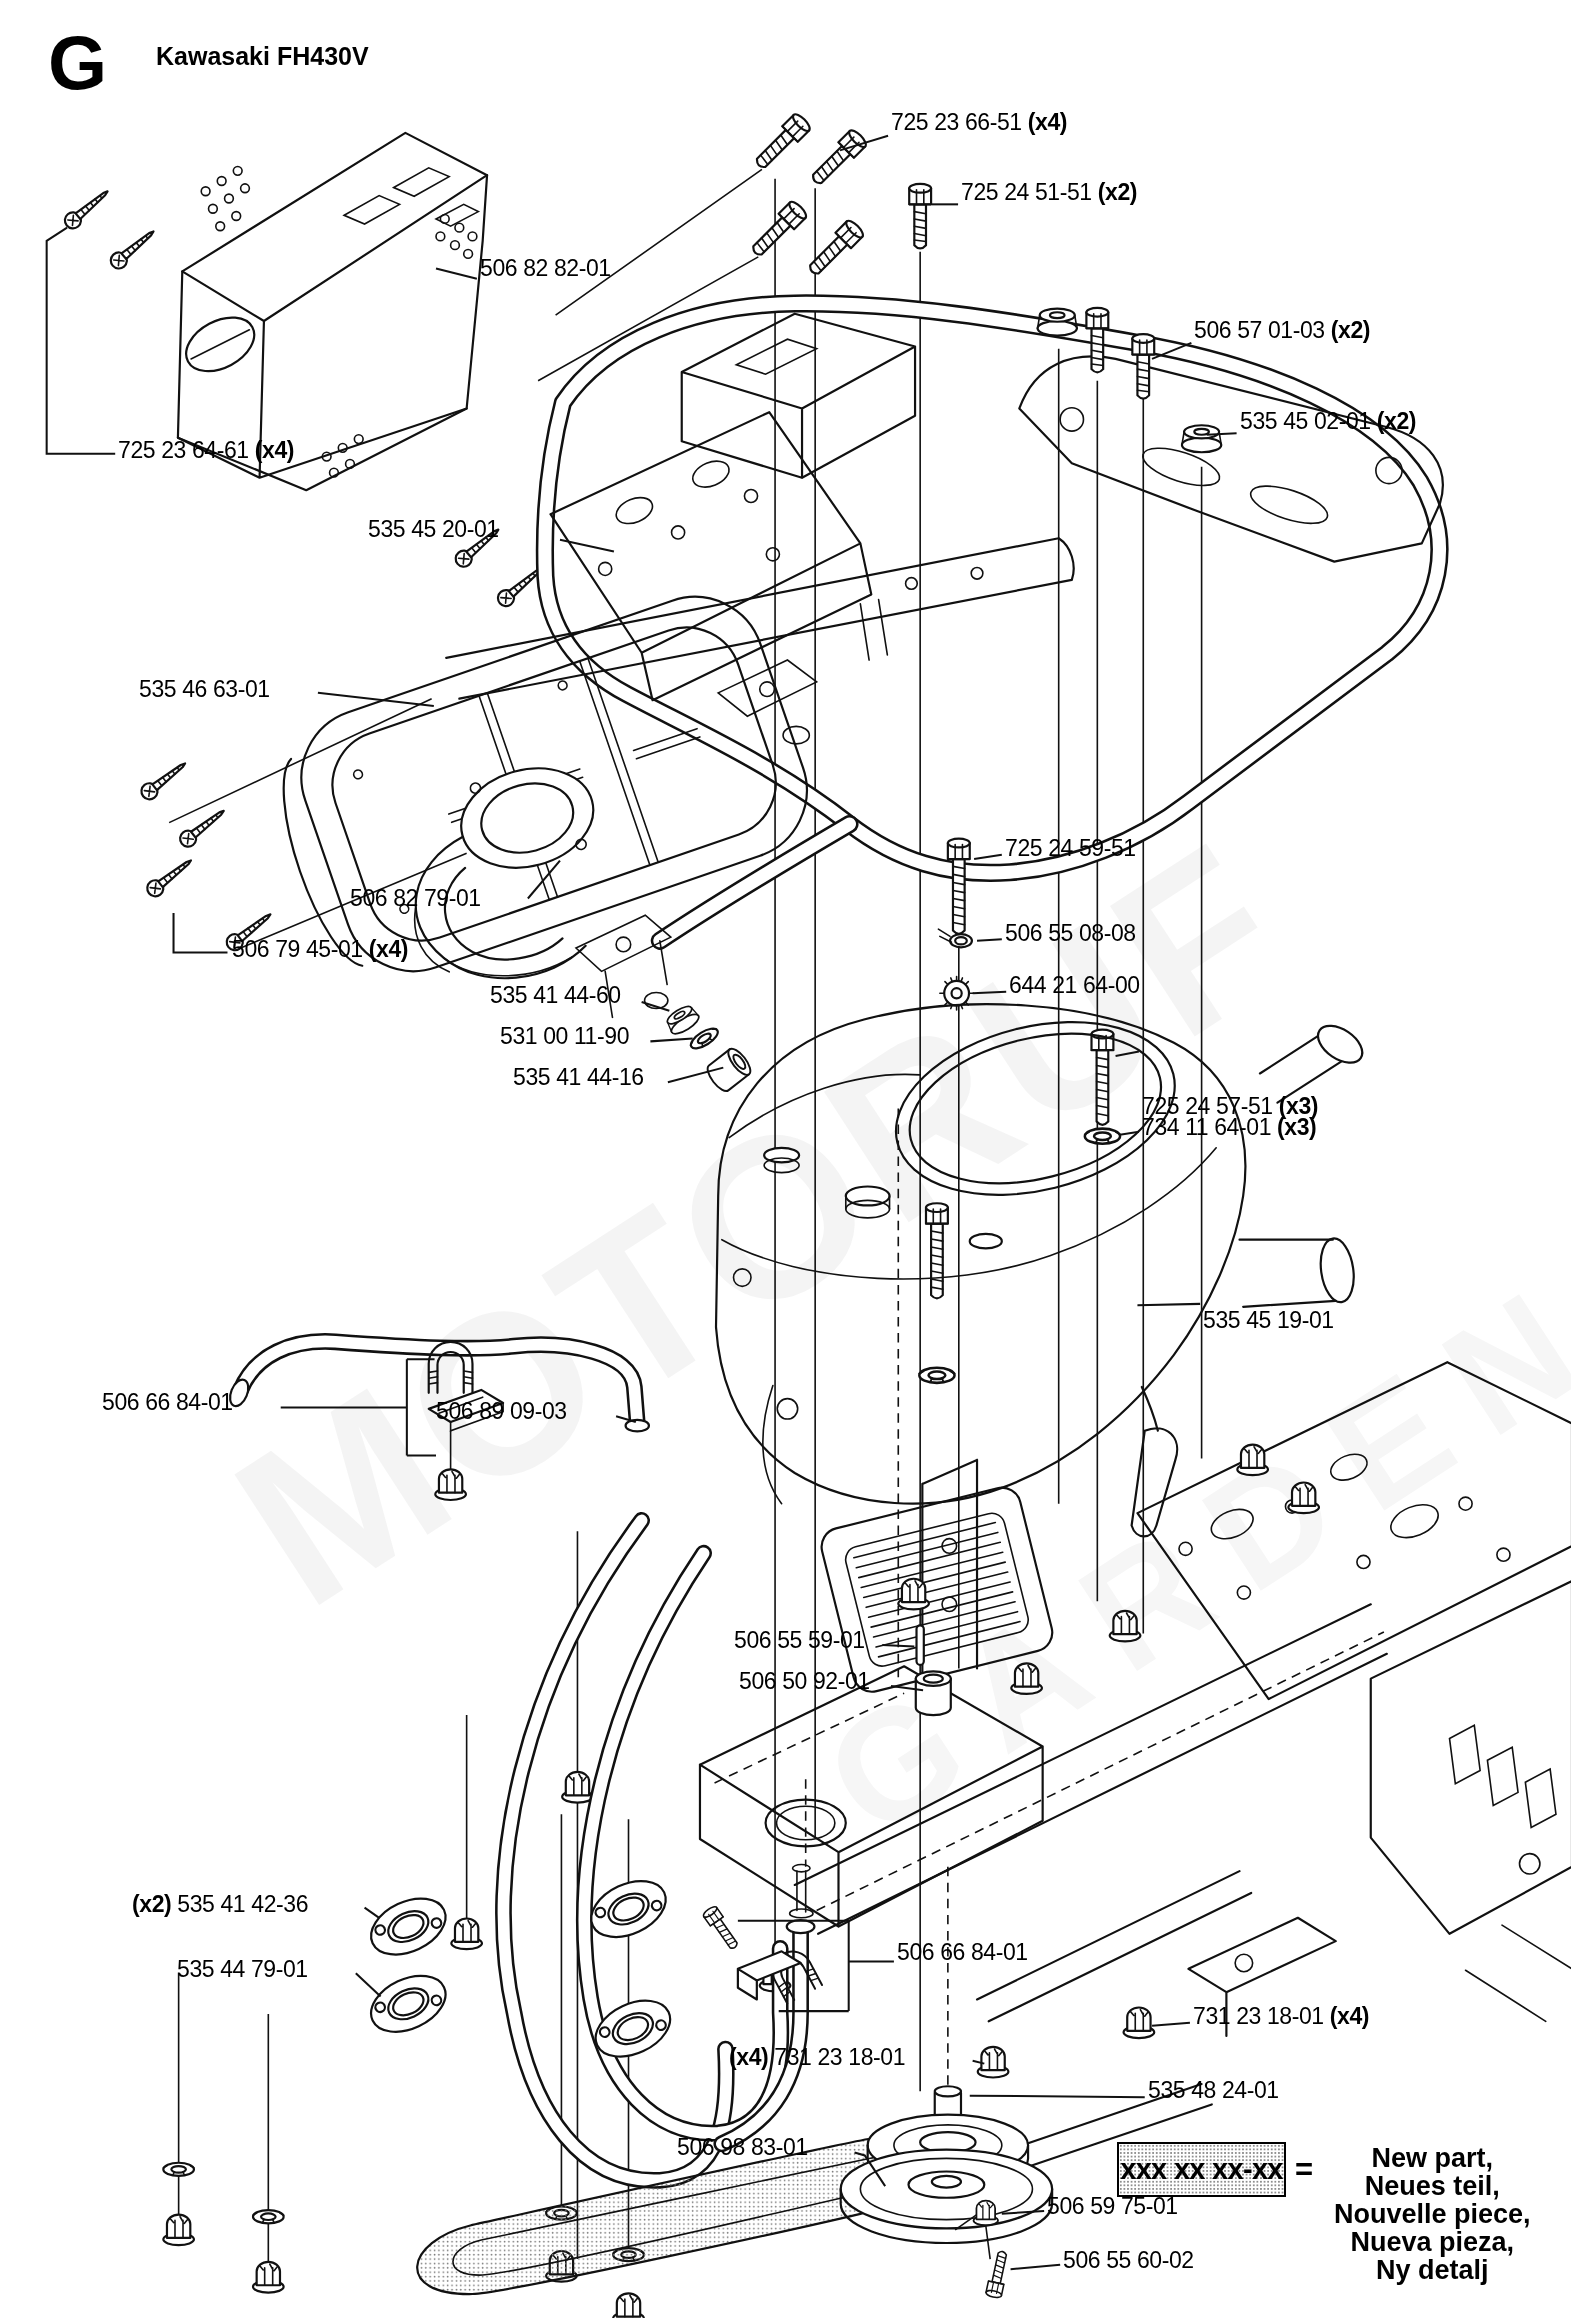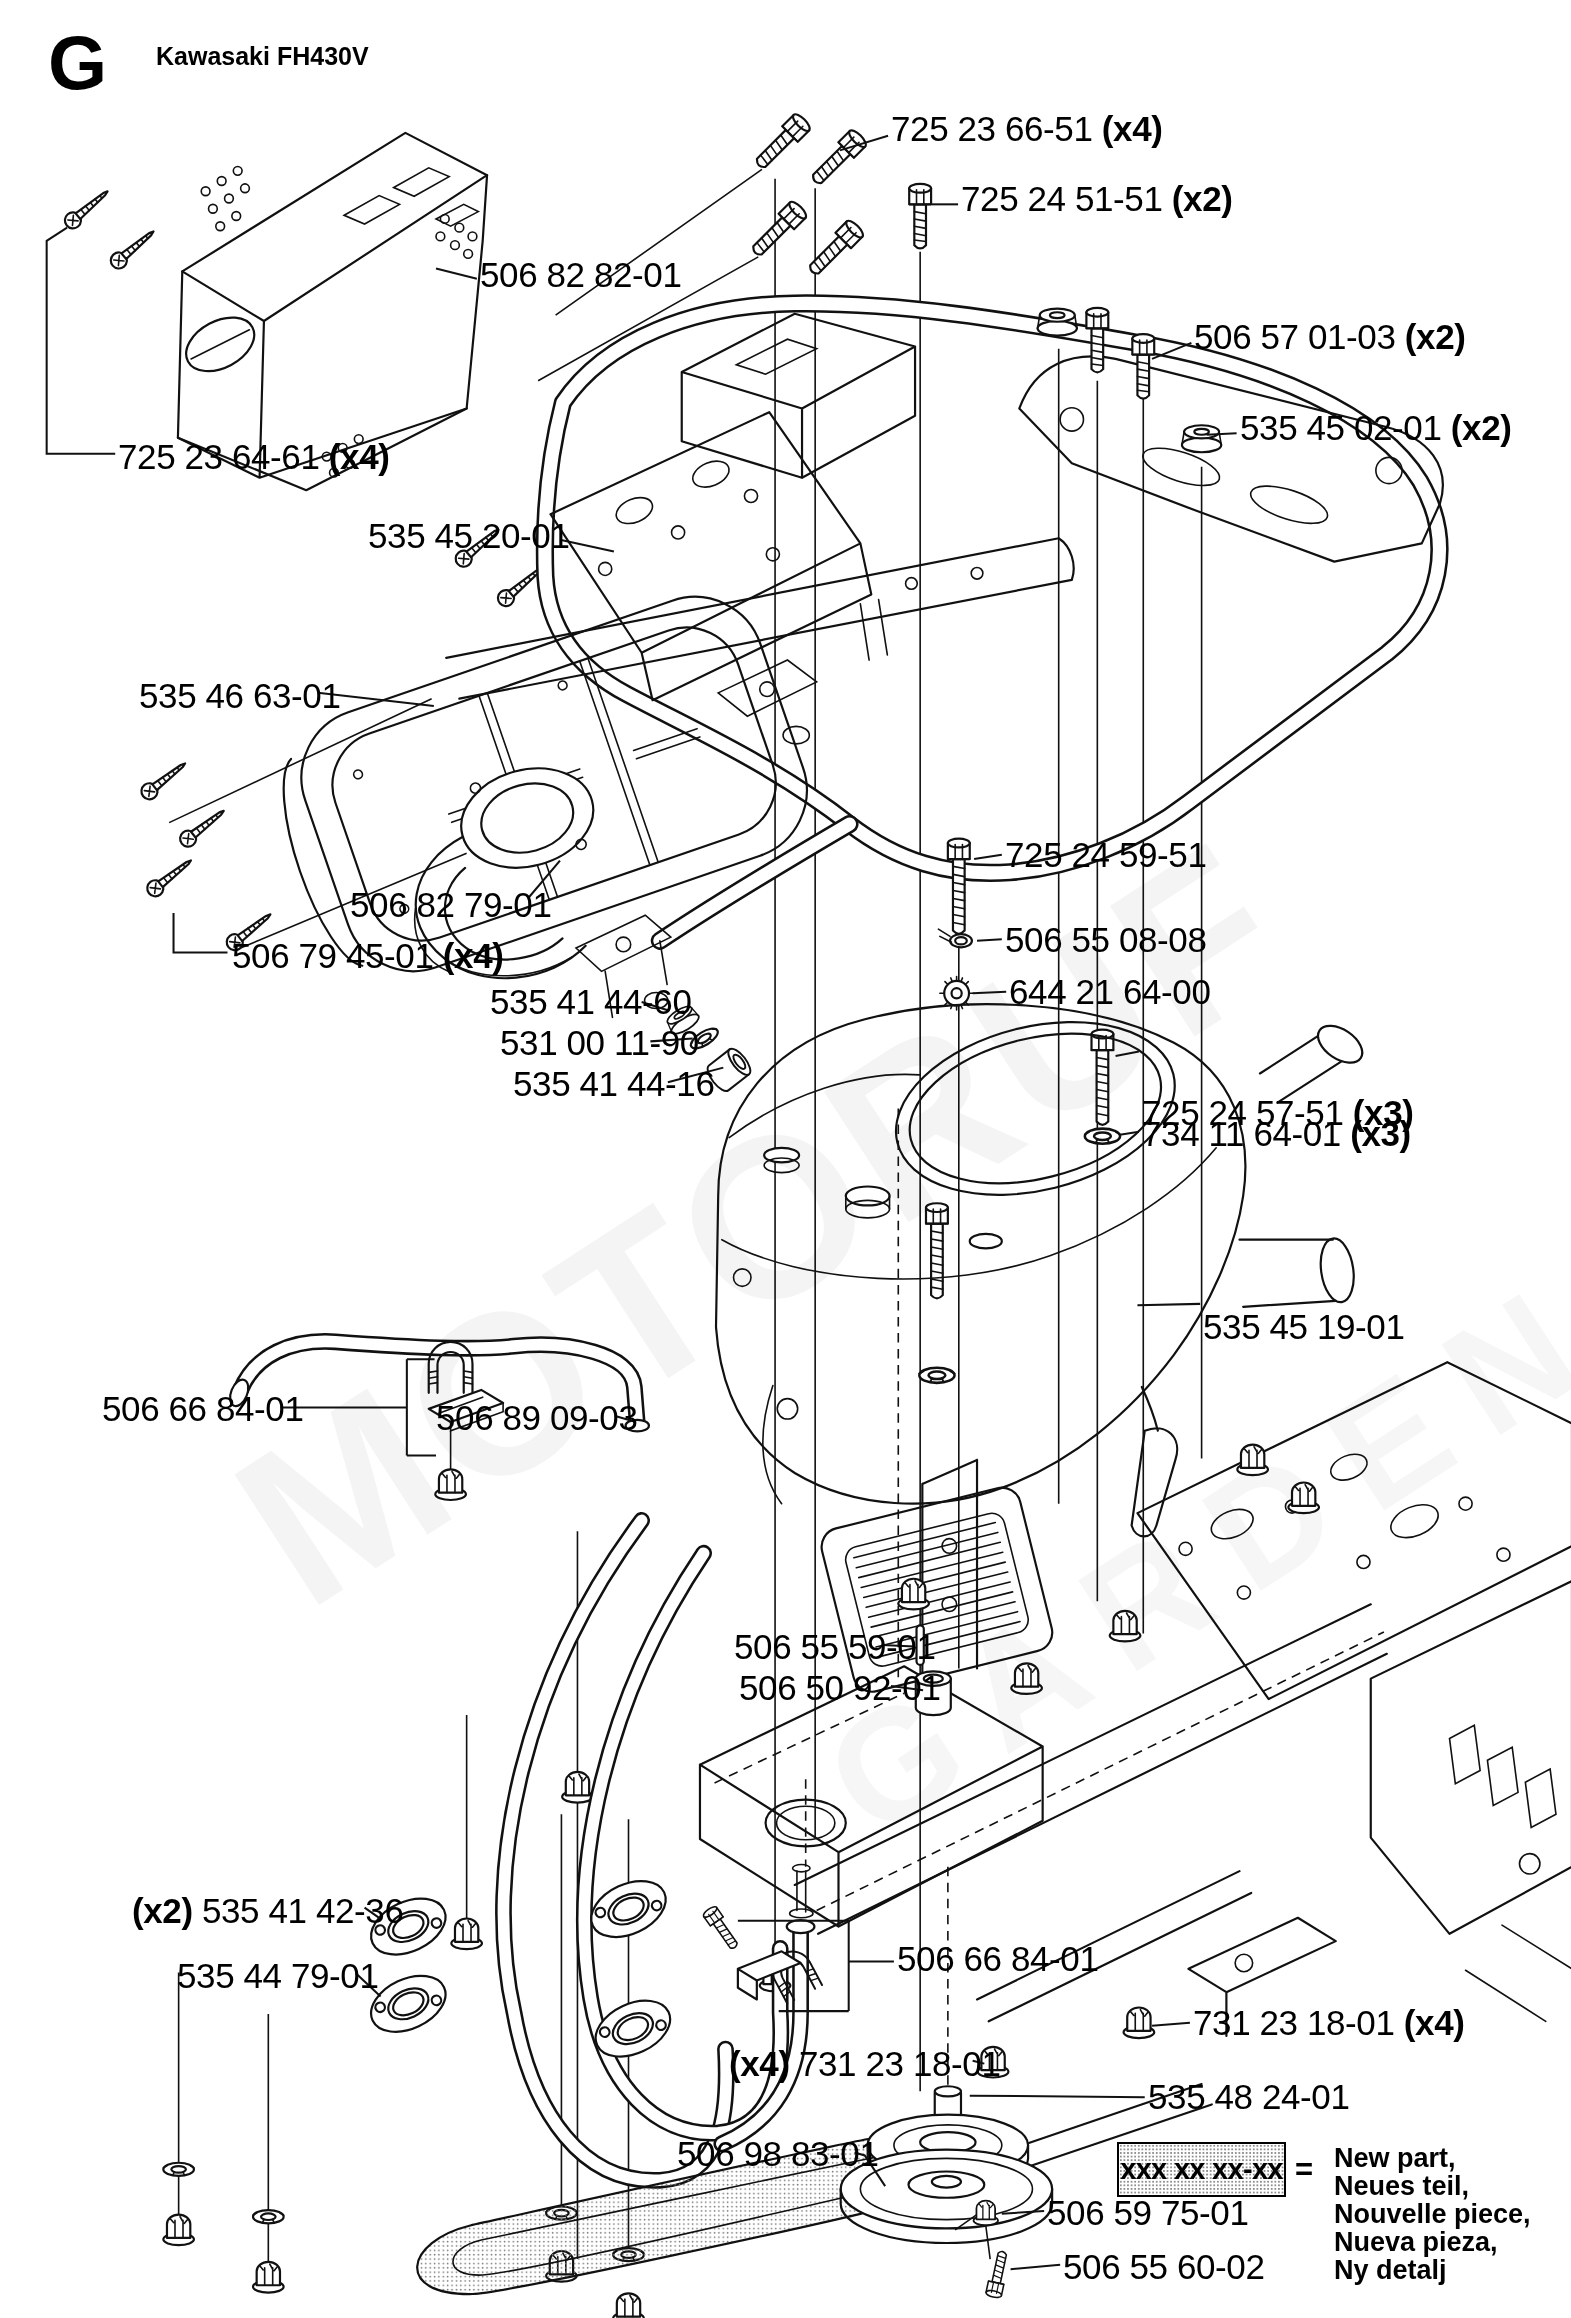--- a/index.html
+++ b/index.html
@@ -9,30 +9,30 @@
   .s{stroke:#111;fill:none;stroke-width:3;stroke-linecap:round;stroke-linejoin:round;}
   .s2{stroke:#111;fill:none;stroke-width:2.2;stroke-linecap:round;}
   .f{stroke:#111;fill:#fff;stroke-width:3;stroke-linejoin:round;}
   .ld{stroke:#111;stroke-width:2.8;fill:none;}
   .v{stroke:#111;stroke-width:2.2;fill:none;}
   .dash{stroke-dasharray:13 9;}
   .tube{stroke:#111;stroke-width:25;fill:none;stroke-linecap:round;stroke-linejoin:round;}
   .tubei{stroke:#fff;stroke-width:18;fill:none;stroke-linecap:round;stroke-linejoin:round;}
   .pipe{stroke:#111;stroke-width:23;fill:none;stroke-linecap:round;}
   .pipei{stroke:#fff;stroke-width:16;fill:none;stroke-linecap:round;}
-  .lbl{position:absolute;font-size:35px;line-height:1;white-space:nowrap;letter-spacing:-0.4px;}
+  .lbl{position:absolute;font-size:23px;line-height:1;white-space:nowrap;letter-spacing:-0.4px;}
   .lbl .b{font-weight:700;}
   .sec{position:absolute;left:48px;top:19px;font-size:76px;font-weight:700;}
   .ttl{position:absolute;left:156px;top:42px;font-size:25px;font-weight:700;}
   .legend-box{position:absolute;left:1117px;top:2142px;width:165px;height:51px;
       border:2.2px solid #000;display:flex;align-items:center;justify-content:center;
       font-size:29px;font-weight:700;letter-spacing:-0.7px;
       background-image:radial-gradient(#8f8f8f 0.8px,transparent 0.9px);background-size:3.6px 3.6px;}
   .legend-eq{position:absolute;left:1295px;top:2152px;font-size:31px;font-weight:700;}
-  .legend-lines{position:absolute;left:1334px;top:2144px;font-size:27px;font-weight:700;line-height:28px;}
+  .legend-lines{position:absolute;left:1334px;top:2144px;font-size:27px;font-weight:700;line-height:28px;text-align:center;}
   .wm{position:absolute;font-weight:700;color:rgba(30,30,30,0.05);transform:rotate(-33deg);}
   .wm1{left:168px;top:1094px;font-size:226px;letter-spacing:7.3px;}
   .wm2{left:773px;top:1466px;font-size:157px;letter-spacing:34px;color:rgba(30,30,30,0.04);}
 </style>
 </head>
 <body>
 
 <div class="page">
 
   <div class="wm wm1">MOTORUF</div>

